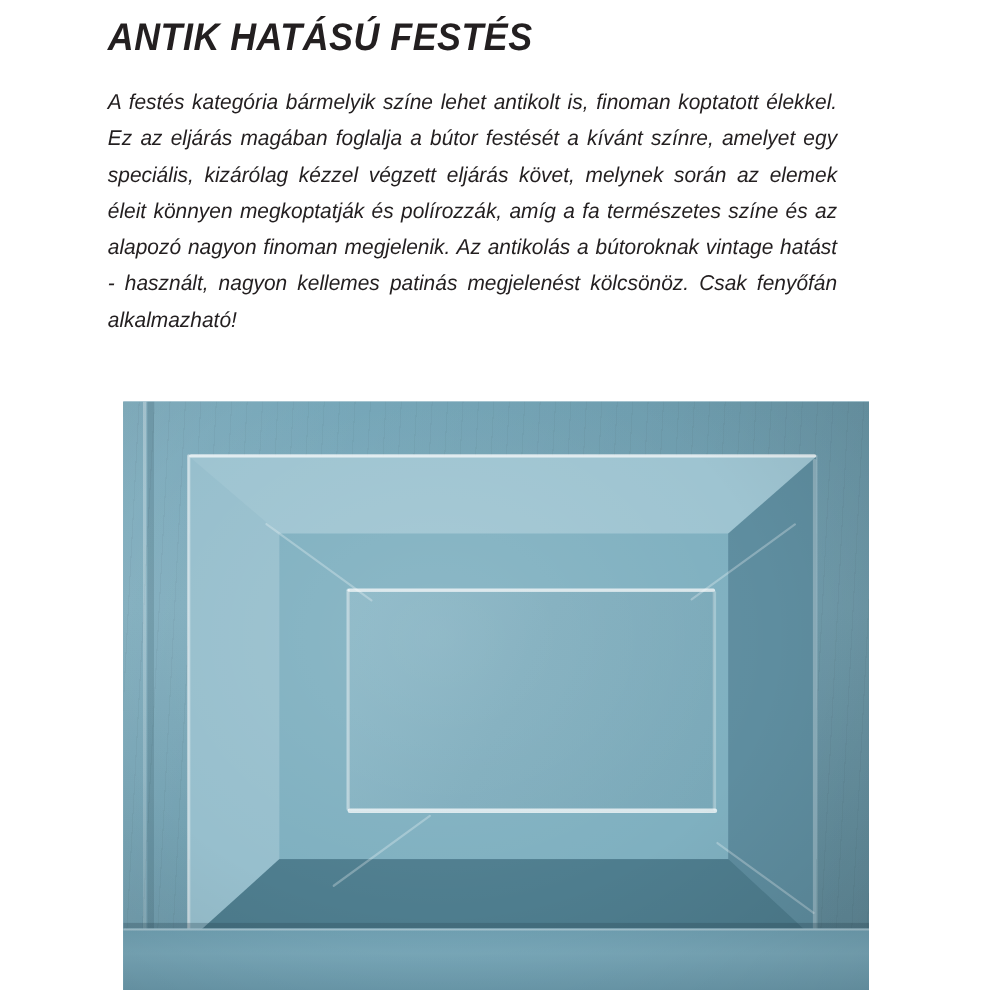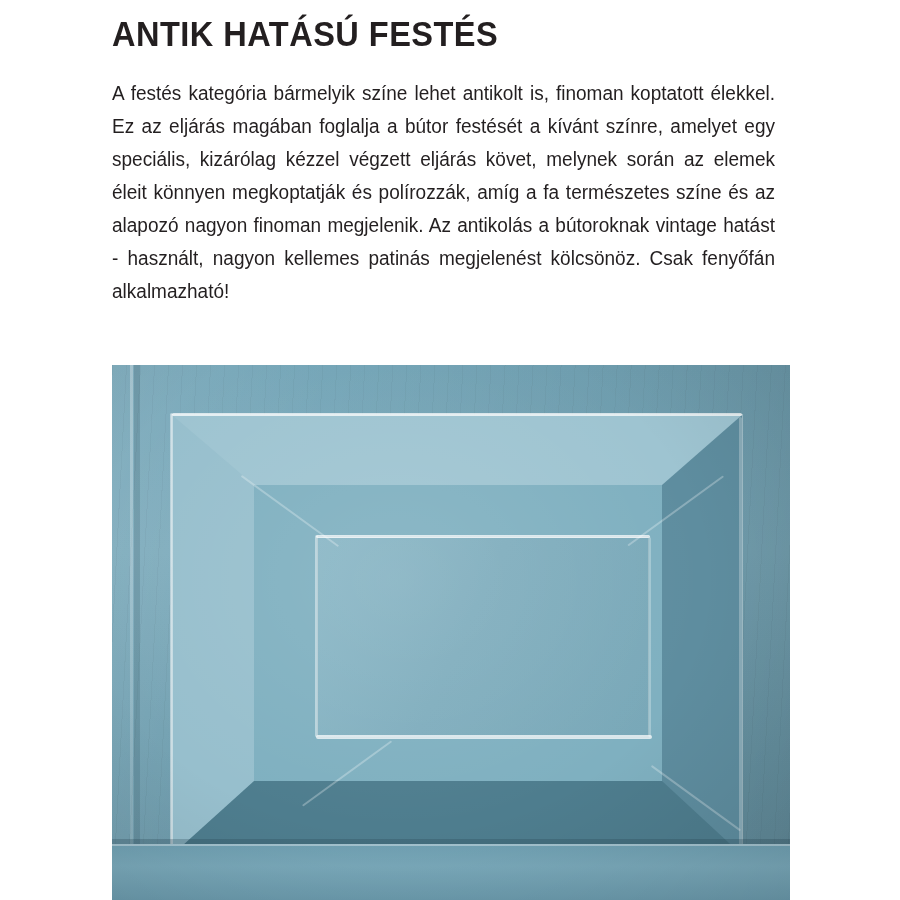--- a/index.html
+++ b/index.html
@@ -17,23 +17,24 @@
 
   .page {
     position: relative;
     width: 900px;
     height: 900px;
     box-sizing: border-box;
   }
 
   .content {
     position: absolute;
-    left: 112px;
+    left: 98px;
     top: 0;
     width: 680px;
+    font-style: italic;
   }
 
   .title {
     font-family: "Liberation Sans", sans-serif;
     font-size: 35px;
     font-weight: 700;
     letter-spacing: 0.5px;
     color: #231f20;
     margin: 0;
     padding-top: 14px;

